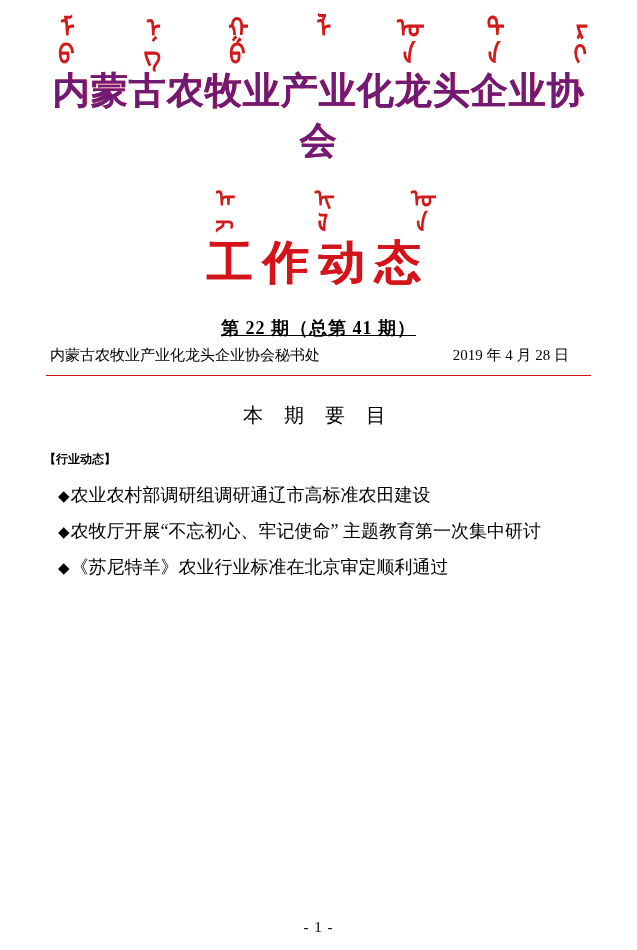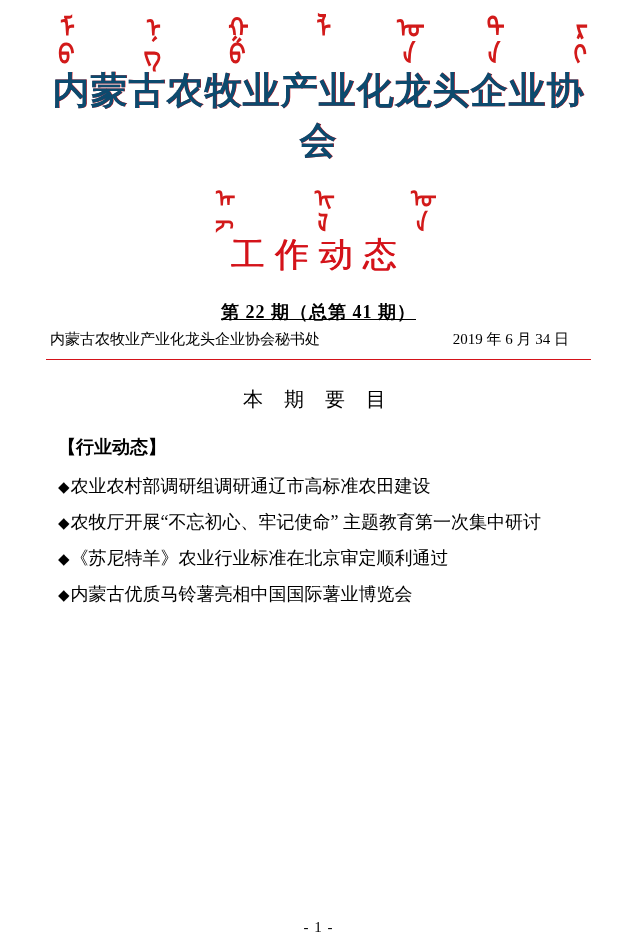--- a/index.html
+++ b/index.html
@@ -39,21 +39,21 @@
     line-height: 1;
     color: #d21a1a;
     writing-mode: vertical-rl;
     text-orientation: upright;
     letter-spacing: -2px;
     font-weight: bold;
     transform: scaleX(0.9);
   }
   .masthead-title {
     text-align: center;
-    color: #0c4a6e;
+    color: #701a75;
     font-family: "Liberation Serif", serif;
     font-weight: bold;
     font-size: 37px;
     letter-spacing: 1px;
     margin-top: 4px;
     text-shadow: 0.6px 0 0 #d4131a;
   }
   .mongolian-row-2 {
     display: flex;
     justify-content: center;
@@ -61,22 +61,22 @@
     color: #d21a1a;
     margin-top: 18px;
     height: 46px;
   }
   .mongolian-row-2 .mongolian-glyph {
     font-size: 25px;
   }
   .masthead-sub {
     text-align: center;
     color: #d4131a;
-    font-weight: normal;
-    font-size: 34px;
+    font-weight: bold;
+    font-size: 46px;
     letter-spacing: 10px;
     margin-top: 2px;
     text-shadow: 0.8px 0 0 #d4131a;
   }
   .issue-line {
     text-align: center;
     font-weight: bold;
     font-size: 18px;
     margin-top: 22px;
     letter-spacing: 1px;
@@ -105,22 +105,21 @@
     font-weight: normal;
     font-size: 20px;
     letter-spacing: 8px;
     margin-top: 26px;
   }
   .section {
     margin-top: 22px;
   }
   .section-head {
     font-weight: bold;
-    font-size: 18px;
-    margin-left: 14px;
+    font-size: 12px;
     margin-bottom: 12px;
     font-family: Liberation Mono, monospace;
   }
   .entry {
     font-size: 18px;
     line-height: 1.72;
     margin-left: 14px;
     margin-bottom: 5px;
     text-indent: 0;
   }
@@ -163,33 +162,32 @@
     <span class="mongolian-glyph">ᠢᠯ</span>
     <span class="mongolian-glyph">ᠤᠨ</span>
   </div>
 
   <div class="masthead-sub">工作动态</div>
 
   <div class="issue-line">第 22 期（总第 41 期）</div>
 
   <div class="org-row">
     <span>内蒙古农牧业产业化龙头企业协会秘书处</span>
-    <span class="date">2019 年 6 月 34 日</span>
+    <span class="date">2019 年 4 月 28 日</span>
   </div>
 
   <hr class="red-rule">
 
   <div class="toc-title">本 期 要 目</div>
 
   <div class="section">
     <div class="section-head">【行业动态】</div>
     <div class="entry"><span class="bullet">◆</span><span>农业农村部调研组调研通辽市高标准农田建设</span></div>
     <div class="entry"><span class="bullet">◆</span><span>农牧厅开展“不忘初心、牢记使命” 主题教育第一次集中研讨</span></div>
     <div class="entry"><span class="bullet">◆</span><span>《苏尼特羊》农业行业标准在北京审定顺利通过</span></div>
-    <div class="entry"><span class="bullet">◆</span><span>内蒙古优质马铃薯亮相中国国际薯业博览会</span></div>
   </div>
 
   <div class="spacer"></div>
 
 
   <div class="page-number">- 1 -</div>
 
 </div>
 
 </body></html>

